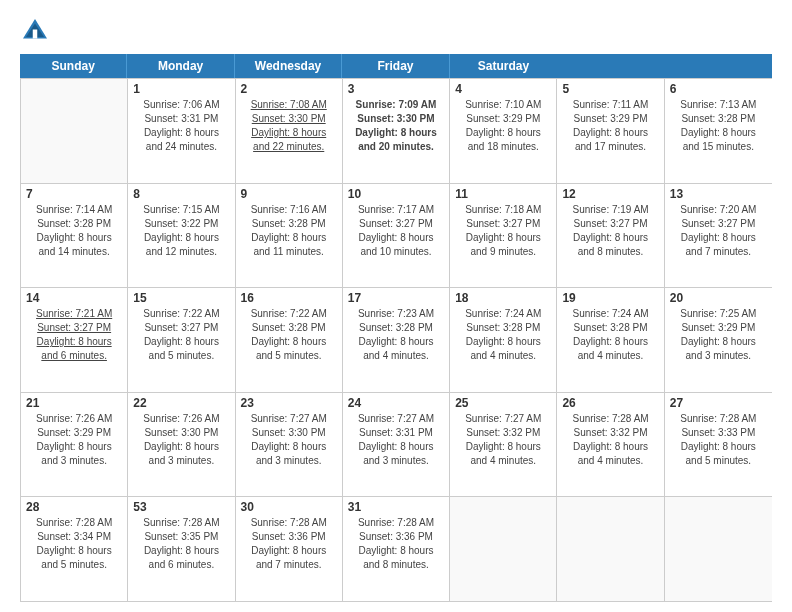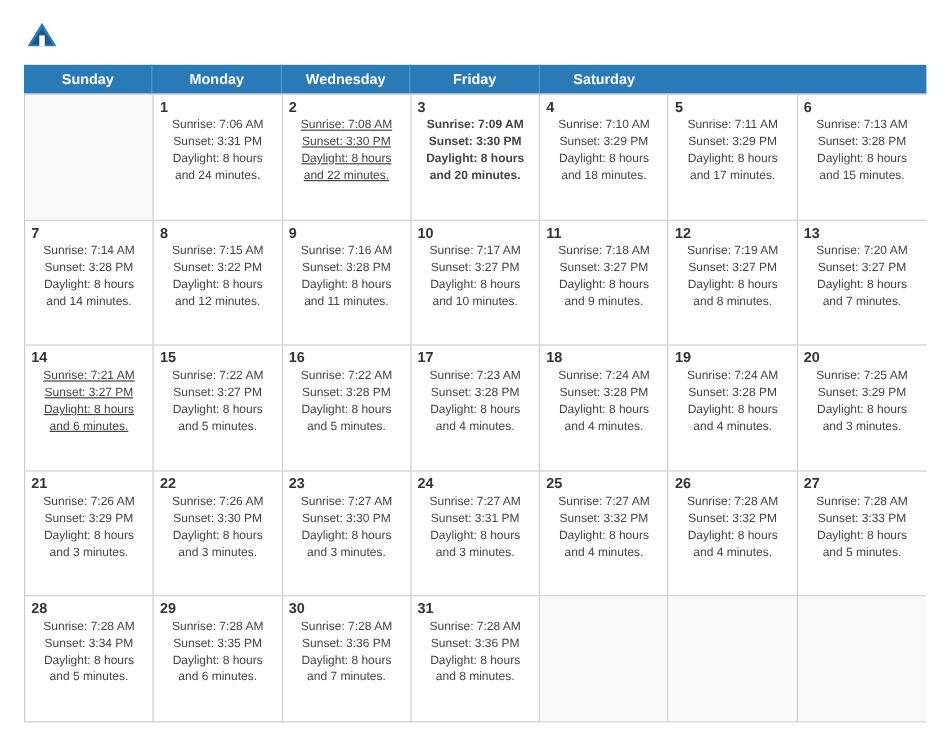--- a/index.html
+++ b/index.html
@@ -344,21 +344,21 @@
         </div>
         <div class="cal-week">
           <div class="cal-cell">
             <div class="day-number">28</div>
             <div class="day-info" style="white-space: pre-line;">Sunrise: 7:28 AM
 Sunset: 3:34 PM
 Daylight: 8 hours
 and 5 minutes.</div>
           </div>
           <div class="cal-cell">
-            <div class="day-number">29</div>
+            <div class="day-number">53</div>
             <div class="day-info" style="white-space: pre-line;">Sunrise: 7:28 AM
 Sunset: 3:35 PM
 Daylight: 8 hours
 and 6 minutes.</div>
           </div>
           <div class="cal-cell">
             <div class="day-number">30</div>
             <div class="day-info" style="white-space: pre-line;">Sunrise: 7:28 AM
 Sunset: 3:36 PM
 Daylight: 8 hours

